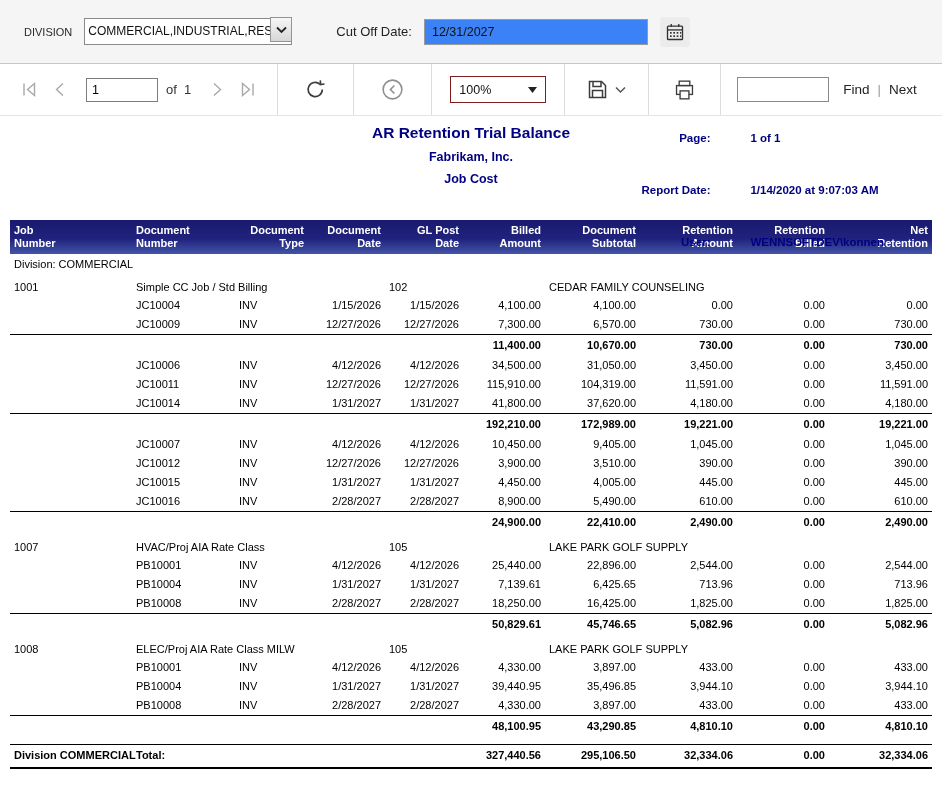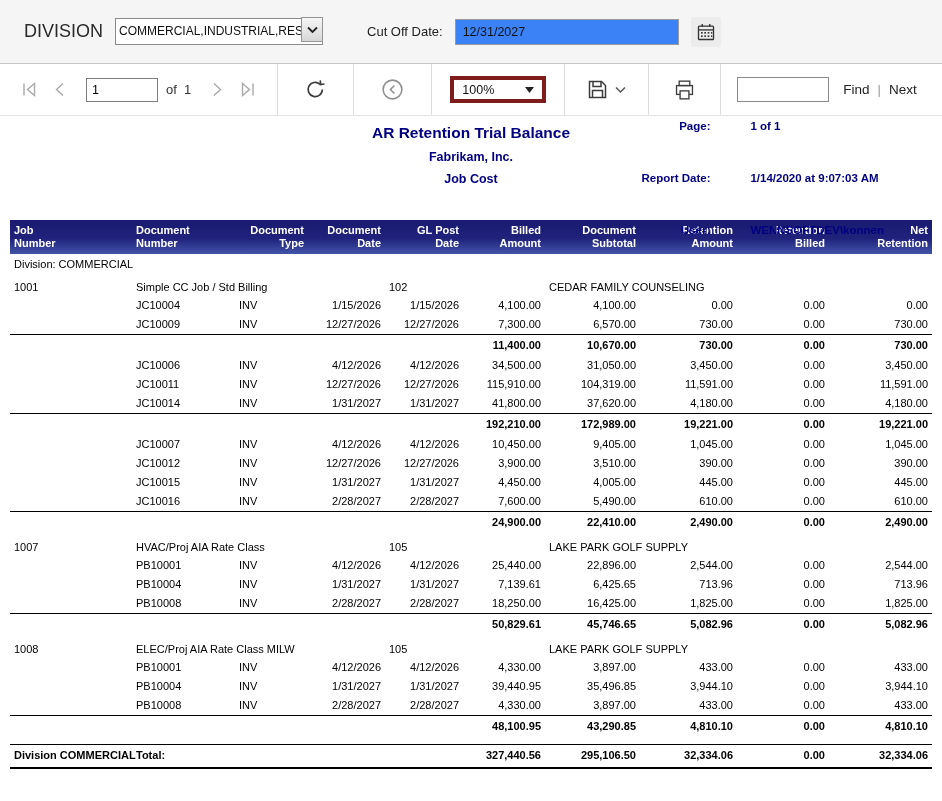--- a/index.html
+++ b/index.html
@@ -2,21 +2,21 @@
 <html style="--navy: #000080; --hdr-top: #191970; --hdr-mid: #20227c; --hdr-bot: #4154a8;"><head>
 <meta charset="utf-8">
 <style>
   * { margin:0; padding:0; box-sizing:border-box; }
   html,body { width:942px; height:801px; background:#ffffff;
     font-family:"Liberation Sans", sans-serif; overflow:hidden; }
 
   
   .param-bar { height:64px; background:#f5f5f5; border-bottom:1px solid #c6c6c6;
     display:flex; align-items:center; padding-left:24px; }
-  .plabel { font-size:18px; color:#2a2a2a; }
+  .plabel { font-size:11px; color:#2a2a2a; }
   .combo { margin-left:12px; width:208px; height:27px; border:1px solid #8a8a8a;
     background:#fff; display:flex; align-items:stretch; position:relative; }
   .combo-text { flex:1; font-size:12px; color:#111; line-height:25px; padding-left:3px;
     white-space:nowrap; overflow:hidden; }
   .combo-btn { width:22px; background:linear-gradient(#f6f6f6,#d7d7d7);
     border:1px solid #949494; display:flex; align-items:center; justify-content:center;
     margin:-2px -1px 2px 0; cursor:pointer; }
   .cutoff-label { margin-left:44px; font-size:13px; color:#222; }
   .cutoff-input { margin-left:12px; width:224px; height:26px; border:1px solid #9a9a9a;
     background:#3b82f6; font-size:12.5px; padding:2px 7px; font-family:inherit; color:#111; }
@@ -28,39 +28,39 @@
     display:flex; align-items:stretch; }
   .tgroup { display:flex; align-items:center; border-right:1px solid #dcdcdc; padding:0 14px; }
   .tbtn { background:none; border:none; padding:3px 6px; cursor:pointer; display:flex;
     align-items:center; }
   .nav-ic { color:#a8a8a8; }
   .dark-ic { color:#3c3c3c; }
   .mid-ic { color:#8f8f8f; }
   .page-input { width:72px; height:24px; border:1px solid #7d7d7d; font-size:12.5px;
     padding:2px 5px; margin:0 8px 0 10px; font-family:inherit; }
   .of-label { font-size:13px; color:#333; margin-right:10px; white-space:pre; }
-  .zoom-select { width:96px; height:27px; border:4px solid #7f1d1d; background:#fff;
+  .zoom-select { width:96px; height:27px; border:1px solid #7f1d1d; background:#fff;
     display:flex; align-items:center; justify-content:space-between; padding:0 8px;
     font-size:12.5px; color:#111; cursor:pointer; }
   .find-input { width:92px; height:25px; border:1px solid #8a8a8a; font-size:12.5px;
     padding:2px 5px; margin-right:14px; font-family:inherit; }
   .find-link, .next-link { font-size:13.5px; color:#222; background:none; border:none;
     cursor:pointer; font-family:inherit; }
   .pipe { color:#999; margin:0 8px; font-size:13px; }
 
   
   .report-header { position:relative; height:92px; margin-top:4px; }
   .ranges-block { position:absolute; left:18px; top:10px; }
   .ranges-label { font-size:11.5px; font-weight:bold; color:#000; }
   .ranges-value { font-size:11px; color:#000; margin:9px 0 0 12px; }
   .title-block { text-align:center; padding-top:4px; }
   .report-title { font-size:15.5px; font-weight:bold; color:var(--navy,#000080); }
   .report-company { font-size:12.5px; font-weight:bold; color:var(--navy,#000080); margin-top:8px; }
   .report-module { font-size:12.5px; font-weight:bold; color:var(--navy,#000080); margin-top:8px; }
-  .meta-block { position:absolute; right:58px; top:0; display:grid;
+  .meta-block { position:absolute; right:58px; top:12px; display:grid;
     grid-template-columns:auto auto; column-gap:12px; row-gap:7px;gap:40px; }
   .meta-label { font-size:11.5px; font-weight:bold; color:var(--navy,#000080); text-align:right; }
   .meta-value { font-size:11.5px; font-weight:bold; color:var(--navy,#000080); }
 
   
   table { width:922px; margin:8px auto 0; border-collapse:collapse; table-layout:fixed; }
   col.c1{width:122px} col.c2{width:103px} col.c3{width:73px} col.c4{width:77px}
   col.c5{width:78px} col.c6{width:82px} col.c7{width:95px} col.c8{width:97px}
   col.c9{width:92px} col.c10{width:103px}
   thead th { background:linear-gradient(180deg,var(--hdr-top,#191970) 0%,
@@ -370,21 +370,21 @@
         <td class="num">445.00</td>
         <td class="num">0.00</td>
         <td class="num">445.00</td>
       </tr>
       <tr class="detail-row">
         <td></td>
         <td>JC10016</td>
         <td>INV</td>
         <td class="num">2/28/2027</td>
         <td class="num">2/28/2027</td>
-        <td class="num">7,600.00</td>
+        <td class="num">8,900.00</td>
         <td class="num">5,490.00</td>
         <td class="num">610.00</td>
         <td class="num">0.00</td>
         <td class="num">610.00</td>
       </tr>
       <tr class="total-row">
         <td colspan="5"></td>
         <td class="num">24,900.00</td>
         <td class="num">22,410.00</td>
         <td class="num">2,490.00</td>

